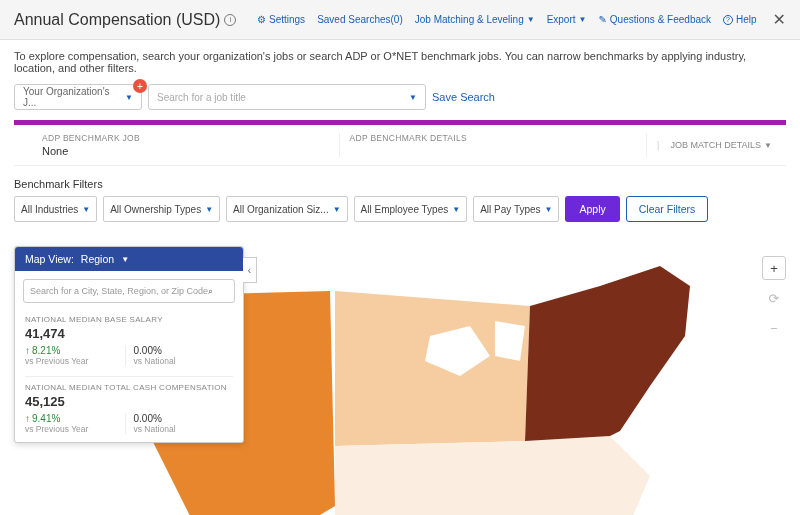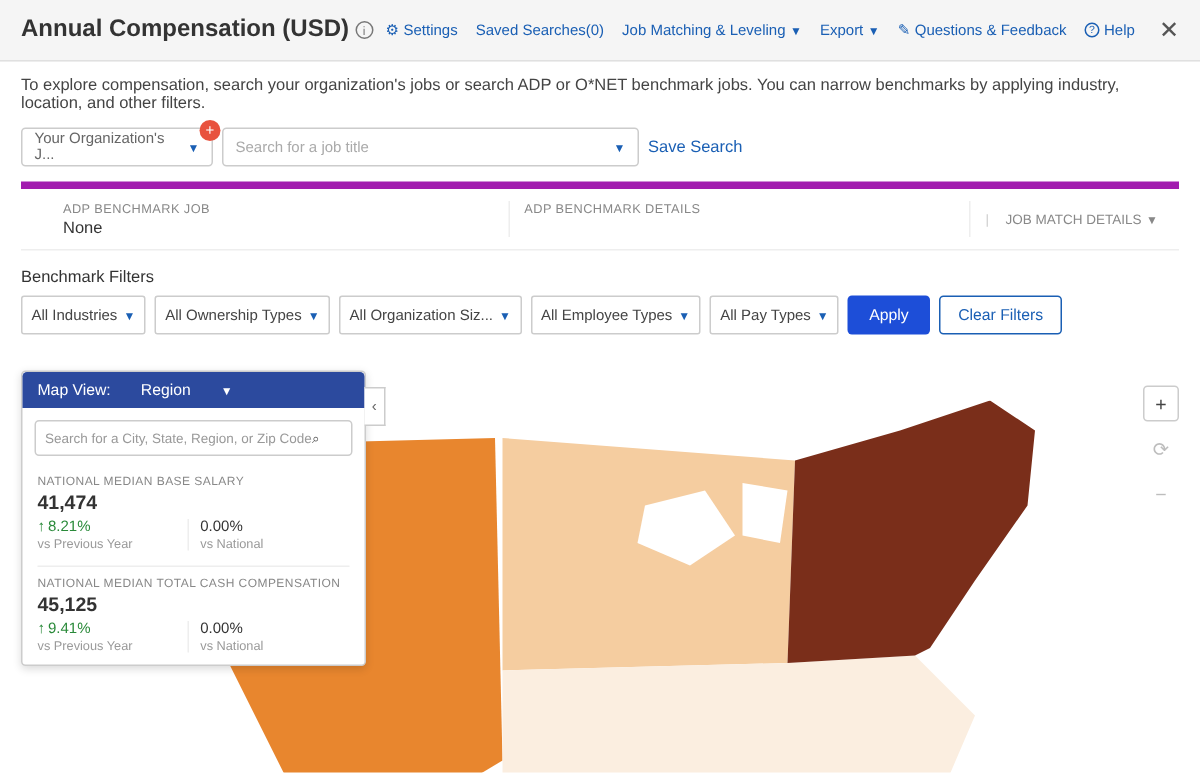--- a/index.html
+++ b/index.html
@@ -1,18 +1,18 @@
 <!DOCTYPE html>
 <html><head>
 <meta charset="utf-8">
 <style>
 *{box-sizing:border-box;margin:0;padding:0;font-family:-apple-system,BlinkMacSystemFont,"Segoe UI",Arial,sans-serif}
 body{background:#fff;width:800px;height:515px;overflow:hidden;font-size:11px;color:#333}
 .header{display:flex;align-items:center;padding:10px 14px;background:#f5f5f5;border-bottom:1px solid #e0e0e0}
-.title{font-size:16px;font-weight:700;color:#333}
+.title{font-size:16px;font-weight:400;color:#333}
 .info-icon{display:inline-flex;width:12px;height:12px;border:1px solid #777;border-radius:50%;font-size:8px;align-items:center;justify-content:center;margin-left:4px;color:#777}
 .header-actions{margin-left:auto;display:flex;gap:12px;align-items:center;font-size:10px}
 .header-actions a{color:#1a5fb4;text-decoration:none;display:inline-flex;align-items:center;gap:3px}
 .close-x{font-size:16px;color:#555;cursor:pointer;margin-left:4px}
 .chev{font-size:8px}
 .intro{padding:10px 14px;font-size:11px;color:#444}
 .search-row{display:flex;gap:6px;padding:0 14px 10px;align-items:center}
 .select-box,.input-box{border:1px solid #ccc;border-radius:3px;height:26px;display:flex;align-items:center;padding:0 8px;font-size:10px;color:#666;background:#fff}
 .select-box{position:relative}
 .org-select{width:128px;justify-content:space-between}
@@ -22,25 +22,25 @@
 .details-row{display:flex;padding:8px 14px;border-top:5px solid #a21caf;border-bottom:1px solid #eee;margin:0 14px}
 .detail-col{flex:1;border-left:1px solid #eee;padding-left:10px}
 .detail-col:first-child{border-left:none;padding-left:14px}
 .detail-label{font-size:8.5px;color:#888;letter-spacing:.3px}
 .detail-value{font-size:11px;color:#333;margin-top:2px}
 .job-match{font-size:9px;color:#888;display:flex;align-items:center;gap:3px;padding-left:10px;border-left:1px solid #eee}
 .filters-label{padding:12px 14px 6px;font-size:11px;font-weight:400;color:#333}
 .filters-row{display:flex;gap:6px;padding:0 14px;align-items:center;flex-wrap:wrap}
 .filter-sel{border:1px solid #ccc;border-radius:2px;height:26px;display:flex;align-items:center;padding:0 6px;font-size:10px;color:#444;background:#fff;gap:4px}
 .filter-sel .chev{color:#1a5fb4}
-.btn-apply{background:#1d4ed8;color:#fff;border:none;border-radius:3px;height:26px;padding:0 14px;font-size:10.5px;cursor:pointer}
+.btn-apply{background:#6d28d9;color:#fff;border:none;border-radius:3px;height:26px;padding:0 14px;font-size:10.5px;cursor:pointer}
 .btn-clear{background:#fff;color:#1a5fb4;border:1px solid #1a5fb4;border-radius:3px;height:26px;padding:0 12px;font-size:10.5px;cursor:pointer}
 .map-area{position:relative;margin-top:24px;height:280px}
 .map-panel{position:absolute;left:14px;top:0;width:230px;background:#fff;border:1px solid #ccc;border-radius:3px;box-shadow:0 2px 6px rgba(0,0,0,.15);z-index:2}
-.map-panel-header{background:#2c4a9e;color:#fff;padding:6px 10px;font-size:10.5px;border-radius:3px 3px 0 0;display:flex;align-items:center;gap:20px}
+.map-panel-header{background:#2c4a9e;color:#fff;padding:6px 10px;font-size:10.5px;border-radius:3px 3px 0 0;display:flex;align-items:center;gap:7px}
 .collapse-tab{position:absolute;right:-14px;top:10px;width:14px;height:26px;background:#fff;border:1px solid #ccc;border-left:none;display:flex;align-items:center;justify-content:center;font-size:10px;color:#666;cursor:pointer}
 .panel-search{margin:8px;border:1px solid #ccc;border-radius:3px;height:24px;display:flex;align-items:center;padding:0 6px;font-size:9px;color:#999;}
 .stat-block{padding:4px 10px 8px}
 .stat-label{font-size:8px;color:#888;letter-spacing:.3px}
 .stat-value{font-size:13px;font-weight:600;margin:2px 0 4px}
 .stat-sub{display:flex}
 .stat-sub-col{flex:1;border-left:1px solid #eee;padding-left:8px}
 .stat-sub-col:first-child{border-left:none;padding-left:0}
 .pct{font-size:10px;color:#2a8a3a;display:flex;align-items:center;gap:2px}
 .pct-zero{color:#333}

